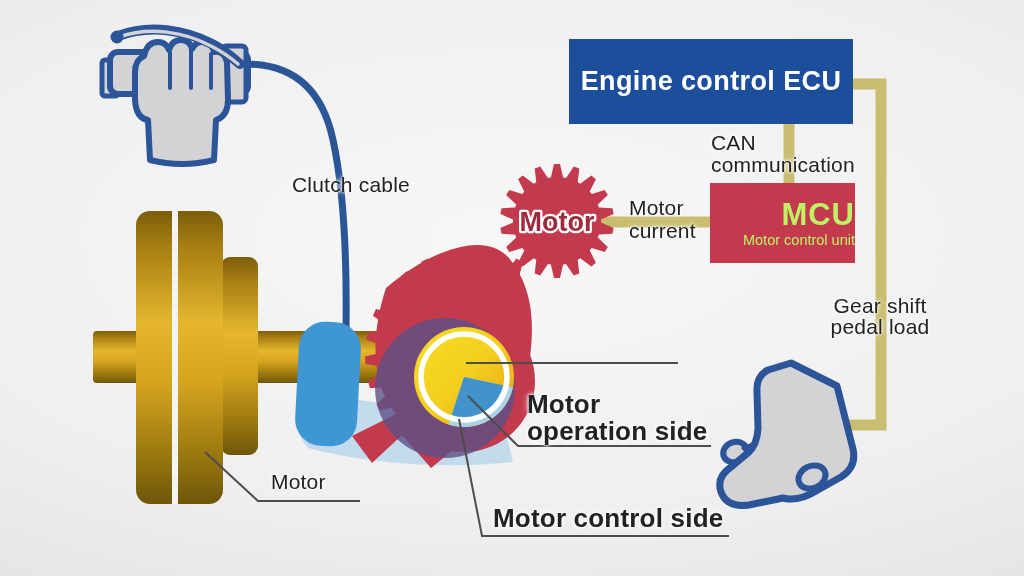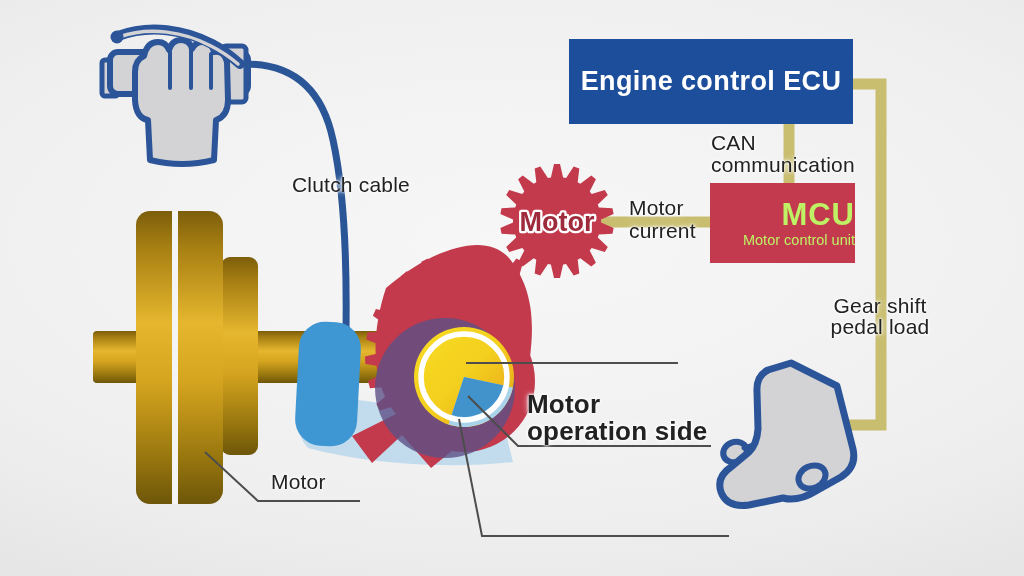--- a/index.html
+++ b/index.html
@@ -151,14 +151,15 @@
   <div class="lbl reg clutch-cable">Clutch cable</div>
 
   <div class="lbl reg clutch-label">Motor</div>
 
 
   <div class="lbl bold manual-side">
     <div>Motor</div>
     <div>operation side</div>
   </div>
 
+  <div class="lbl bold motor-side">Motor control side</div>
 
 </div>
 
 </body></html>

